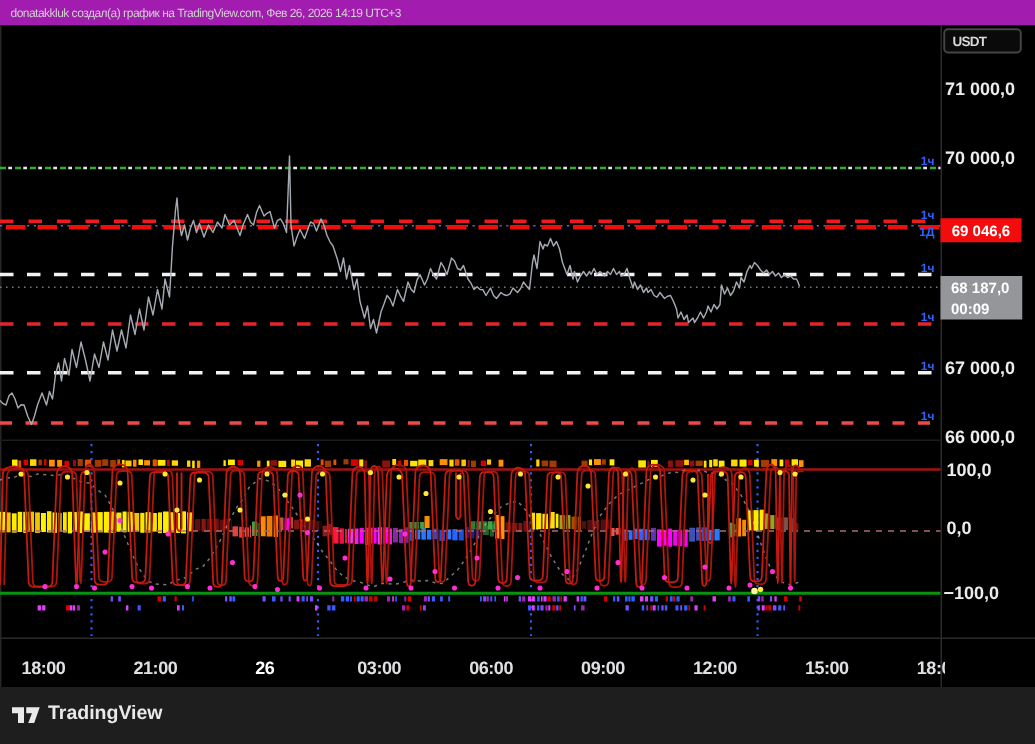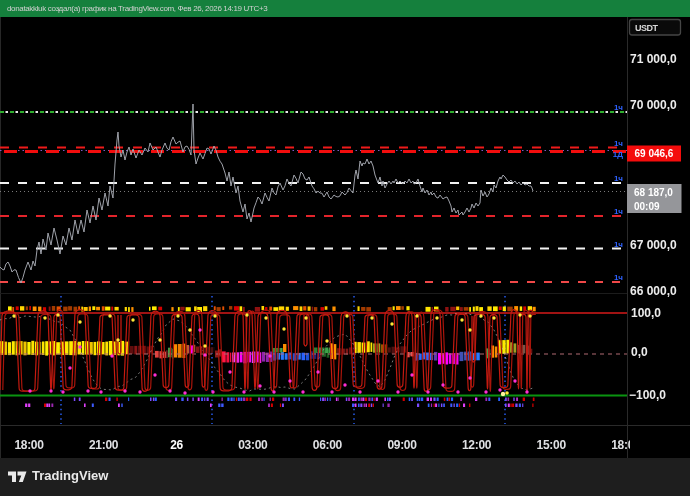--- a/index.html
+++ b/index.html
@@ -1,18 +1,18 @@
 <!DOCTYPE html>
 <html><head>
 <meta charset="utf-8">
 <style>
   html,body{margin:0;padding:0;background:#000;}
   #page{position:relative;width:690px;height:496px;background:#000;overflow:hidden;
         font-family:"Liberation Sans",sans-serif;}
-  #hdr{position:absolute;left:0;top:0;width:690px;height:17px;background:#15803d;
+  #hdr{position:absolute;left:0;top:0;width:690px;height:17px;background:#a21caf;
        color:#d0d0d0;font-size:8px;letter-spacing:-0.35px;line-height:17px;}
   #hdr span{margin-left:7px;}
   svg{position:absolute;left:0;top:0;}
 </style>
 </head>
 <body>
 <div id="page">
   <div id="hdr"><span>donatakkluk создал(а) график на TradingView.com, Фев 26, 2026 14:19 UTC+3</span></div>
 
   <svg width="690" height="496" viewBox="0 0 690 496">

